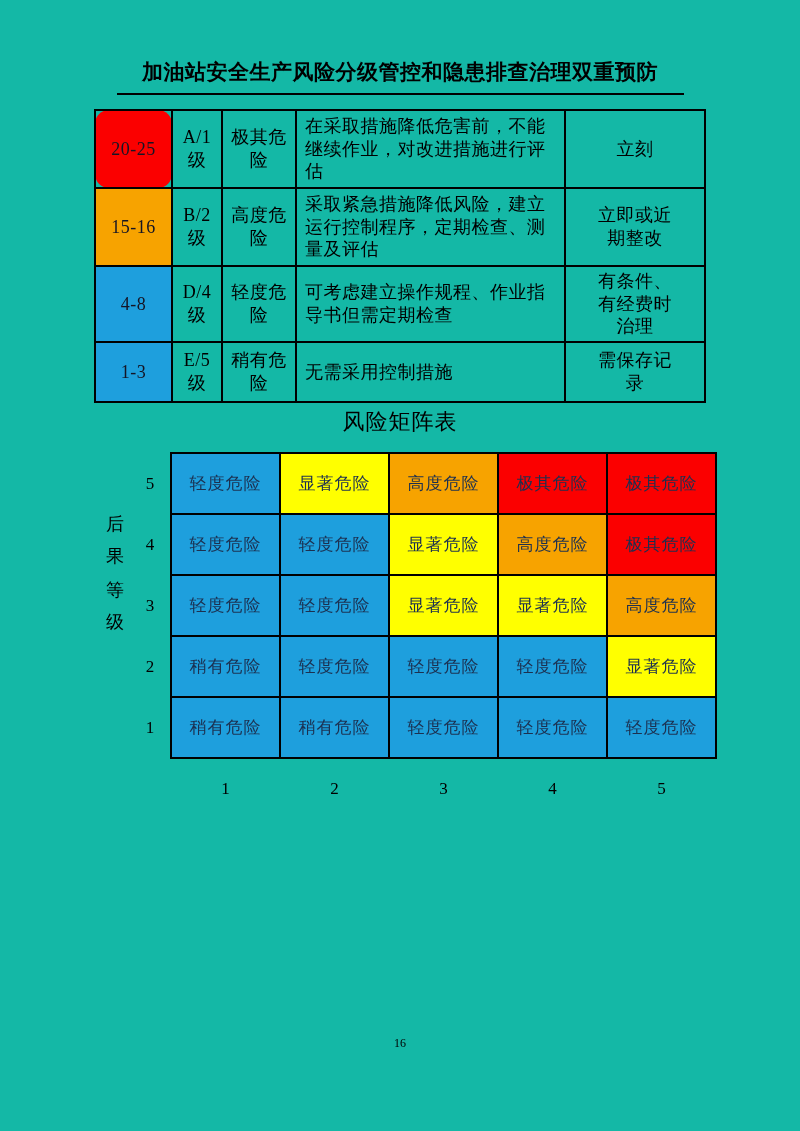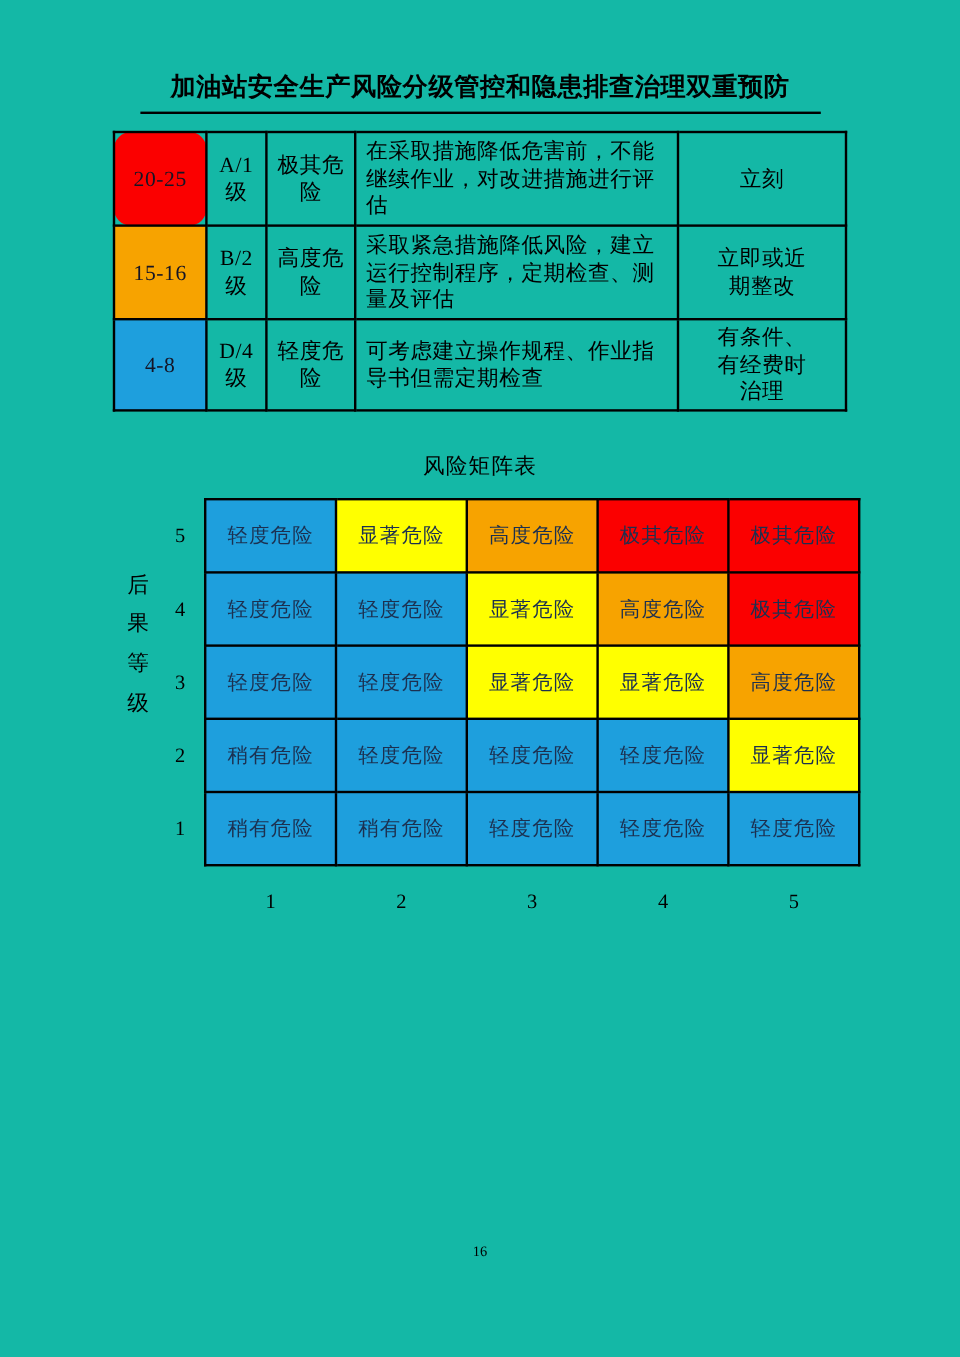--- a/index.html
+++ b/index.html
@@ -56,23 +56,23 @@
   table.criteria tr.r1 td { height:70px; }
   table.criteria tr.r2 td { height:52px; }
   table.criteria tr.r3 td { height:52px; }
   table.criteria tr.r4 td { height:52px; }
   table.criteria td.value { color:#151525; }
   table.criteria td.action { text-align:left; padding:3px 8px;border-radius:15px; }
   table.criteria td.deadline { padding:3px 28px; }
 
   
   .matrix-title {
-    margin-top:33px;
-    text-align:center;
-    font-size:18px;
+    margin-top:4px;
+    text-align:center;
+    font-size:22px;
     letter-spacing:1px;
   }
   .matrix-wrap {
     display:flex;
     align-items:flex-start;
     margin-left:100px;
     margin-top:15px;
   }
   .y-axis-label {
     width:30px;
@@ -151,20 +151,27 @@
       <td class="action">采取紧急措施降低风险，建立运行控制程序，定期检查、测量及评估</td>
       <td class="deadline">立即或近期整改</td>
     </tr>
     <tr class="r3">
       <td class="value" style="background-color: rgb(30, 159, 221);">4-8</td>
       <td>D/4级</td>
       <td>轻度危险</td>
       <td class="action">可考虑建立操作规程、作业指导书但需定期检查</td>
       <td class="deadline">有条件、有经费时治理</td>
     </tr>
+    <tr class="r4">
+      <td class="value" style="background-color: rgb(30, 159, 221);">1-3</td>
+      <td>E/5级</td>
+      <td>稍有危险</td>
+      <td class="action">无需采用控制措施</td>
+      <td class="deadline">需保存记录</td>
+    </tr>
   </tbody>
     </table>
 
   <div class="matrix-title">风险矩阵表</div>
 
   <div class="matrix-wrap">
     <div class="y-axis-label">后果等级</div>
     <table class="matrix">
       <tbody>
           <tr>

